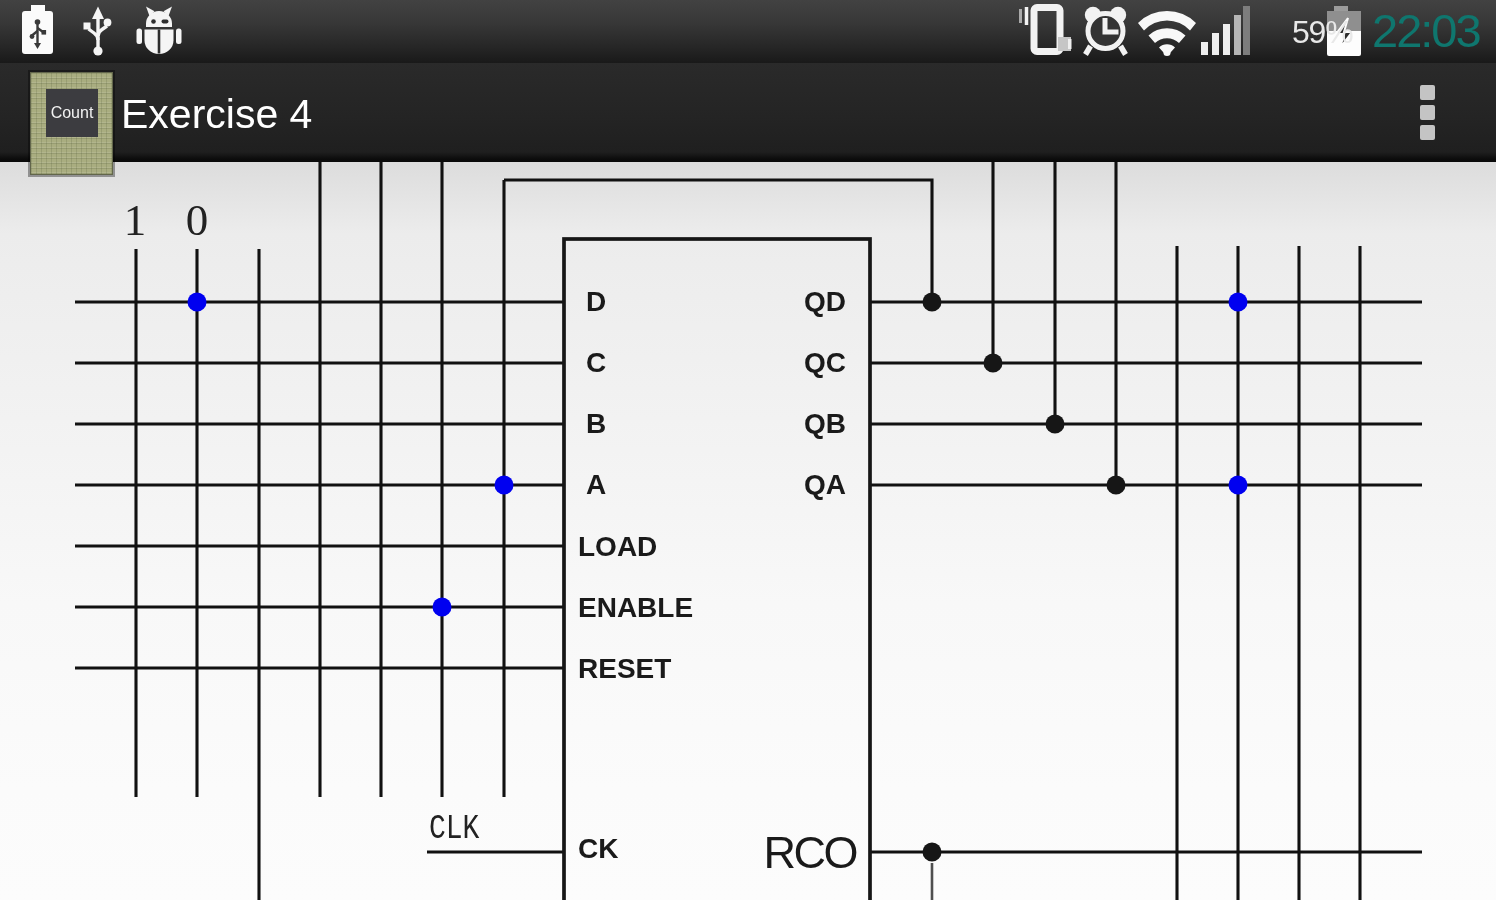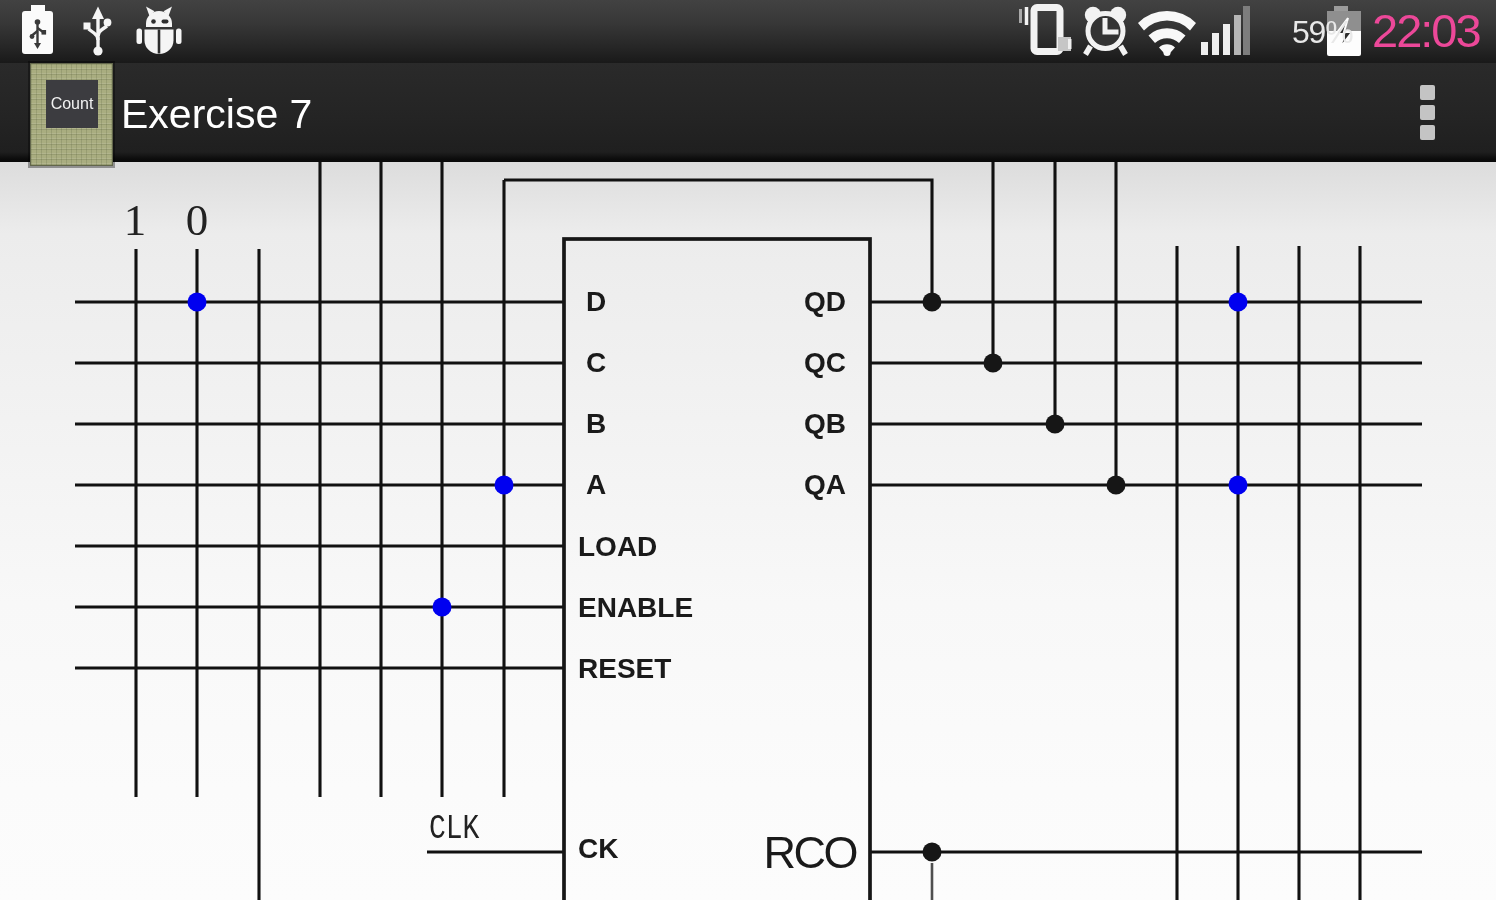--- a/index.html
+++ b/index.html
@@ -3,34 +3,34 @@
 <meta charset="utf-8">
 <style>
   html,body{margin:0;padding:0;width:1496px;height:900px;overflow:hidden;background:#fff;}
   *{box-sizing:border-box;}
   .statusbar{position:absolute;left:0;top:0;width:1496px;height:63px;z-index:4;
     background:linear-gradient(180deg,#424242 0%,#383838 35%,#262626 75%,#191919 100%);}
   .actionbar{position:absolute;left:0;top:63px;width:1496px;height:99px;z-index:4;
     background:linear-gradient(180deg,#2a2a2a 0%,#242424 55%,#1f1f1f 90%,#0c0c0c 97%,#090909 100%);}
   .content{position:absolute;left:0;top:160px;width:1496px;height:740px;
     background:linear-gradient(180deg,#dcdcdc 0%,#ececec 10%,#f2f2f2 35%,#f8f8f8 60%,#fbfbfb 85%,#fcfcfc 100%);}
-  .appicon{position:absolute;z-index:6;left:30px;top:63px;width:83px;height:103px;
+  .appicon{position:absolute;z-index:6;left:30px;top:72px;width:83px;height:103px;
     background:
       repeating-linear-gradient(90deg, rgba(60,70,40,0.16) 0 1px, rgba(0,0,0,0) 1px 5px),
       repeating-linear-gradient(0deg, rgba(60,70,40,0.16) 0 1px, rgba(255,255,255,0.10) 1px 2px, rgba(0,0,0,0) 2px 5px),
       #a9ad80;
     border:1px solid #62664b;box-shadow:0 0 0 2px rgba(0,0,0,0.35);}
   .appicon .inner{position:absolute;left:15px;top:16px;width:52px;height:48px;background:#3c3c40;
     display:flex;align-items:center;justify-content:center;}
   .appicon .inner span{color:#f2f2f2;font:16px "Liberation Sans", sans-serif;}
   .apptitle{position:absolute;z-index:6;left:121px;top:94px;color:#ffffff;
     font:41px/1 "Liberation Sans", sans-serif;}
   .overflow{position:absolute;z-index:6;left:1420px;top:85px;width:16px;height:54px;}
   .overflow div{width:15px;height:15px;background:#c4c4c4;margin-bottom:5px;border-radius:2px;}
-  .time{position:absolute;z-index:6;left:1372px;top:7px;color:#ec4899;font:47px/1 "Liberation Sans", sans-serif;letter-spacing:-2px;}
+  .time{position:absolute;z-index:6;left:1372px;top:7px;color:#0f766e;font:47px/1 "Liberation Sans", sans-serif;letter-spacing:-2px;}
   .pct{position:absolute;z-index:6;left:1261px;top:16px;color:#e8e8e8;font:32px/1 "Liberation Sans", sans-serif;letter-spacing:-1.2px;margin-left:31px;}
 </style>
 </head>
 <body>
 <div class="statusbar"></div>
 <div class="actionbar"></div>
 <div class="content"></div>
 
 <svg style="position:absolute;left:0;top:0;z-index:6" width="220" height="63" viewBox="0 0 220 63">
 
@@ -113,21 +113,21 @@
   <path d="M 348 18 l -12 16 h 8 l -4 14 l 12 -16 h -8 z" fill="#2e2e2e" stroke="#fdfdfd" stroke-width="2"></path>
 </svg>
 <div class="pct">59%</div>
 <div class="time">22:03</div>
 
 <div class="appicon">
     <div class="inner">
       <span>Count</span>
     </div>
   </div>
-<div class="apptitle">Exercise 7</div>
+<div class="apptitle">Exercise 4</div>
 <div class="overflow">
     <div></div>
     <div></div>
     <div></div>
   </div>
 
 <svg class="circ" style="position:absolute;left:0;top:160px;z-index:2;filter:blur(0.5px)" width="1496" height="740" viewBox="0 0 1496 740">
   <g stroke="#111111" stroke-width="3.1" fill="none">
 
     <line x1="75" y1="142" x2="564" y2="142"></line>

